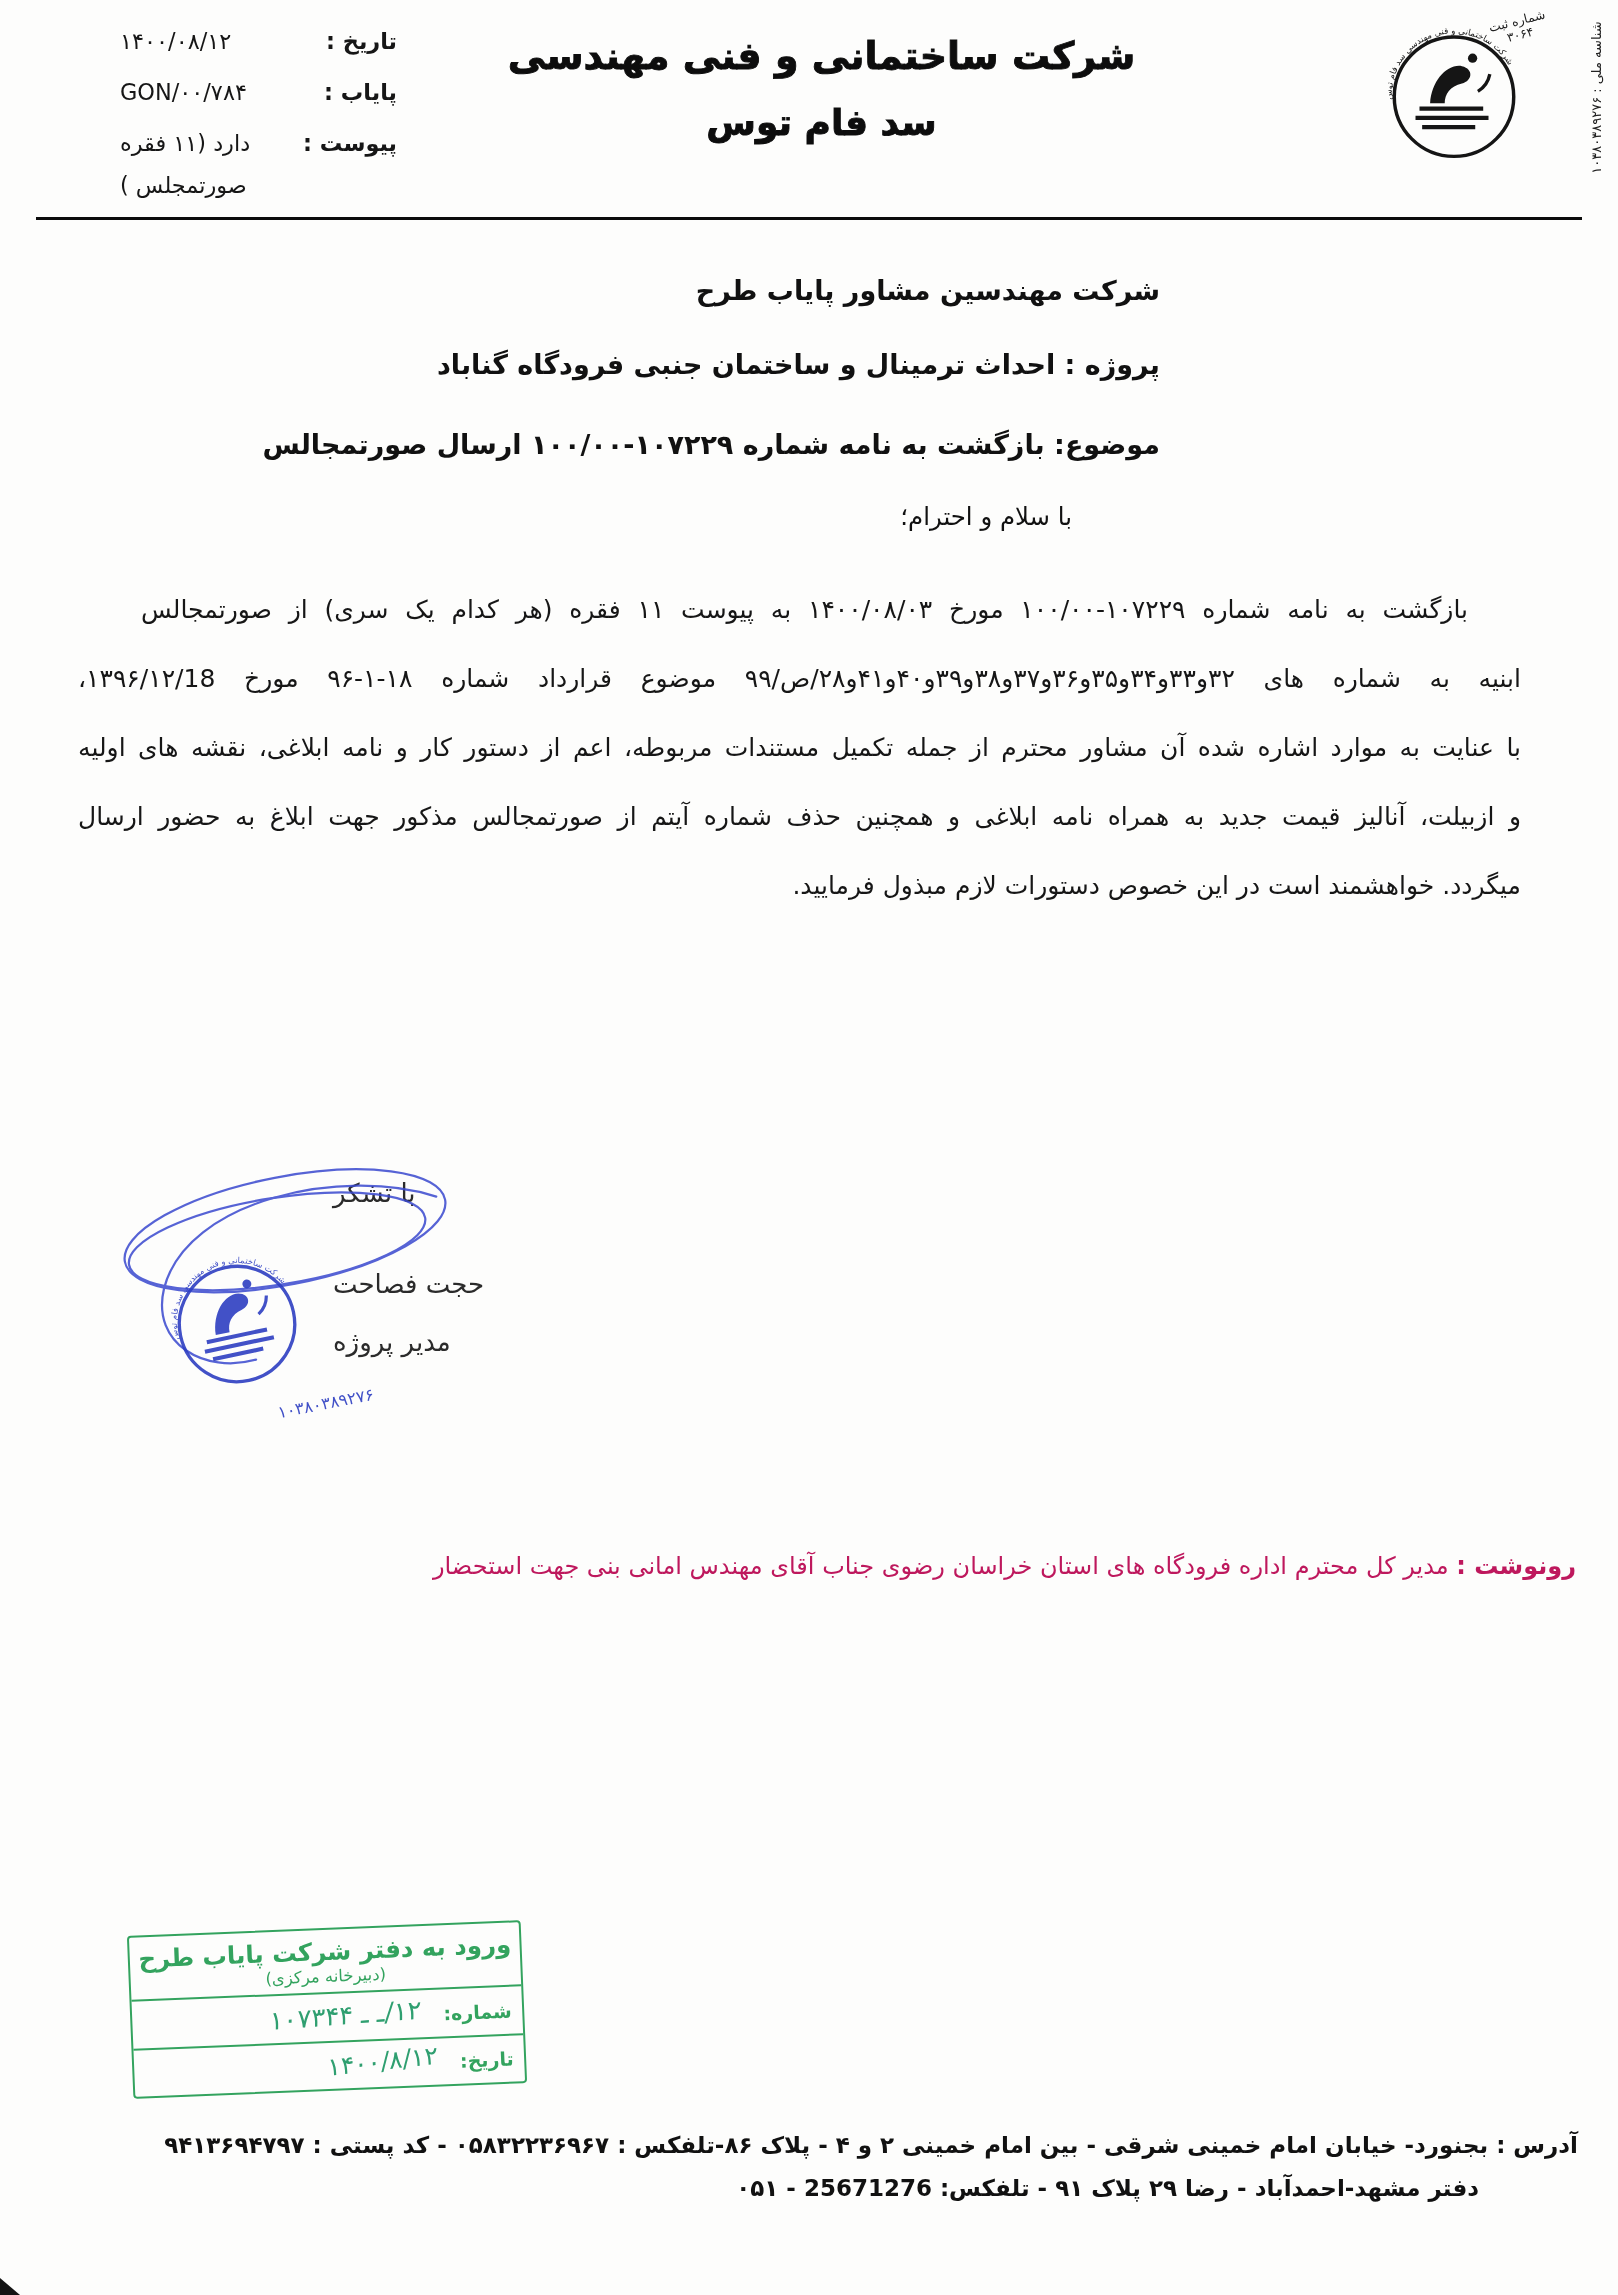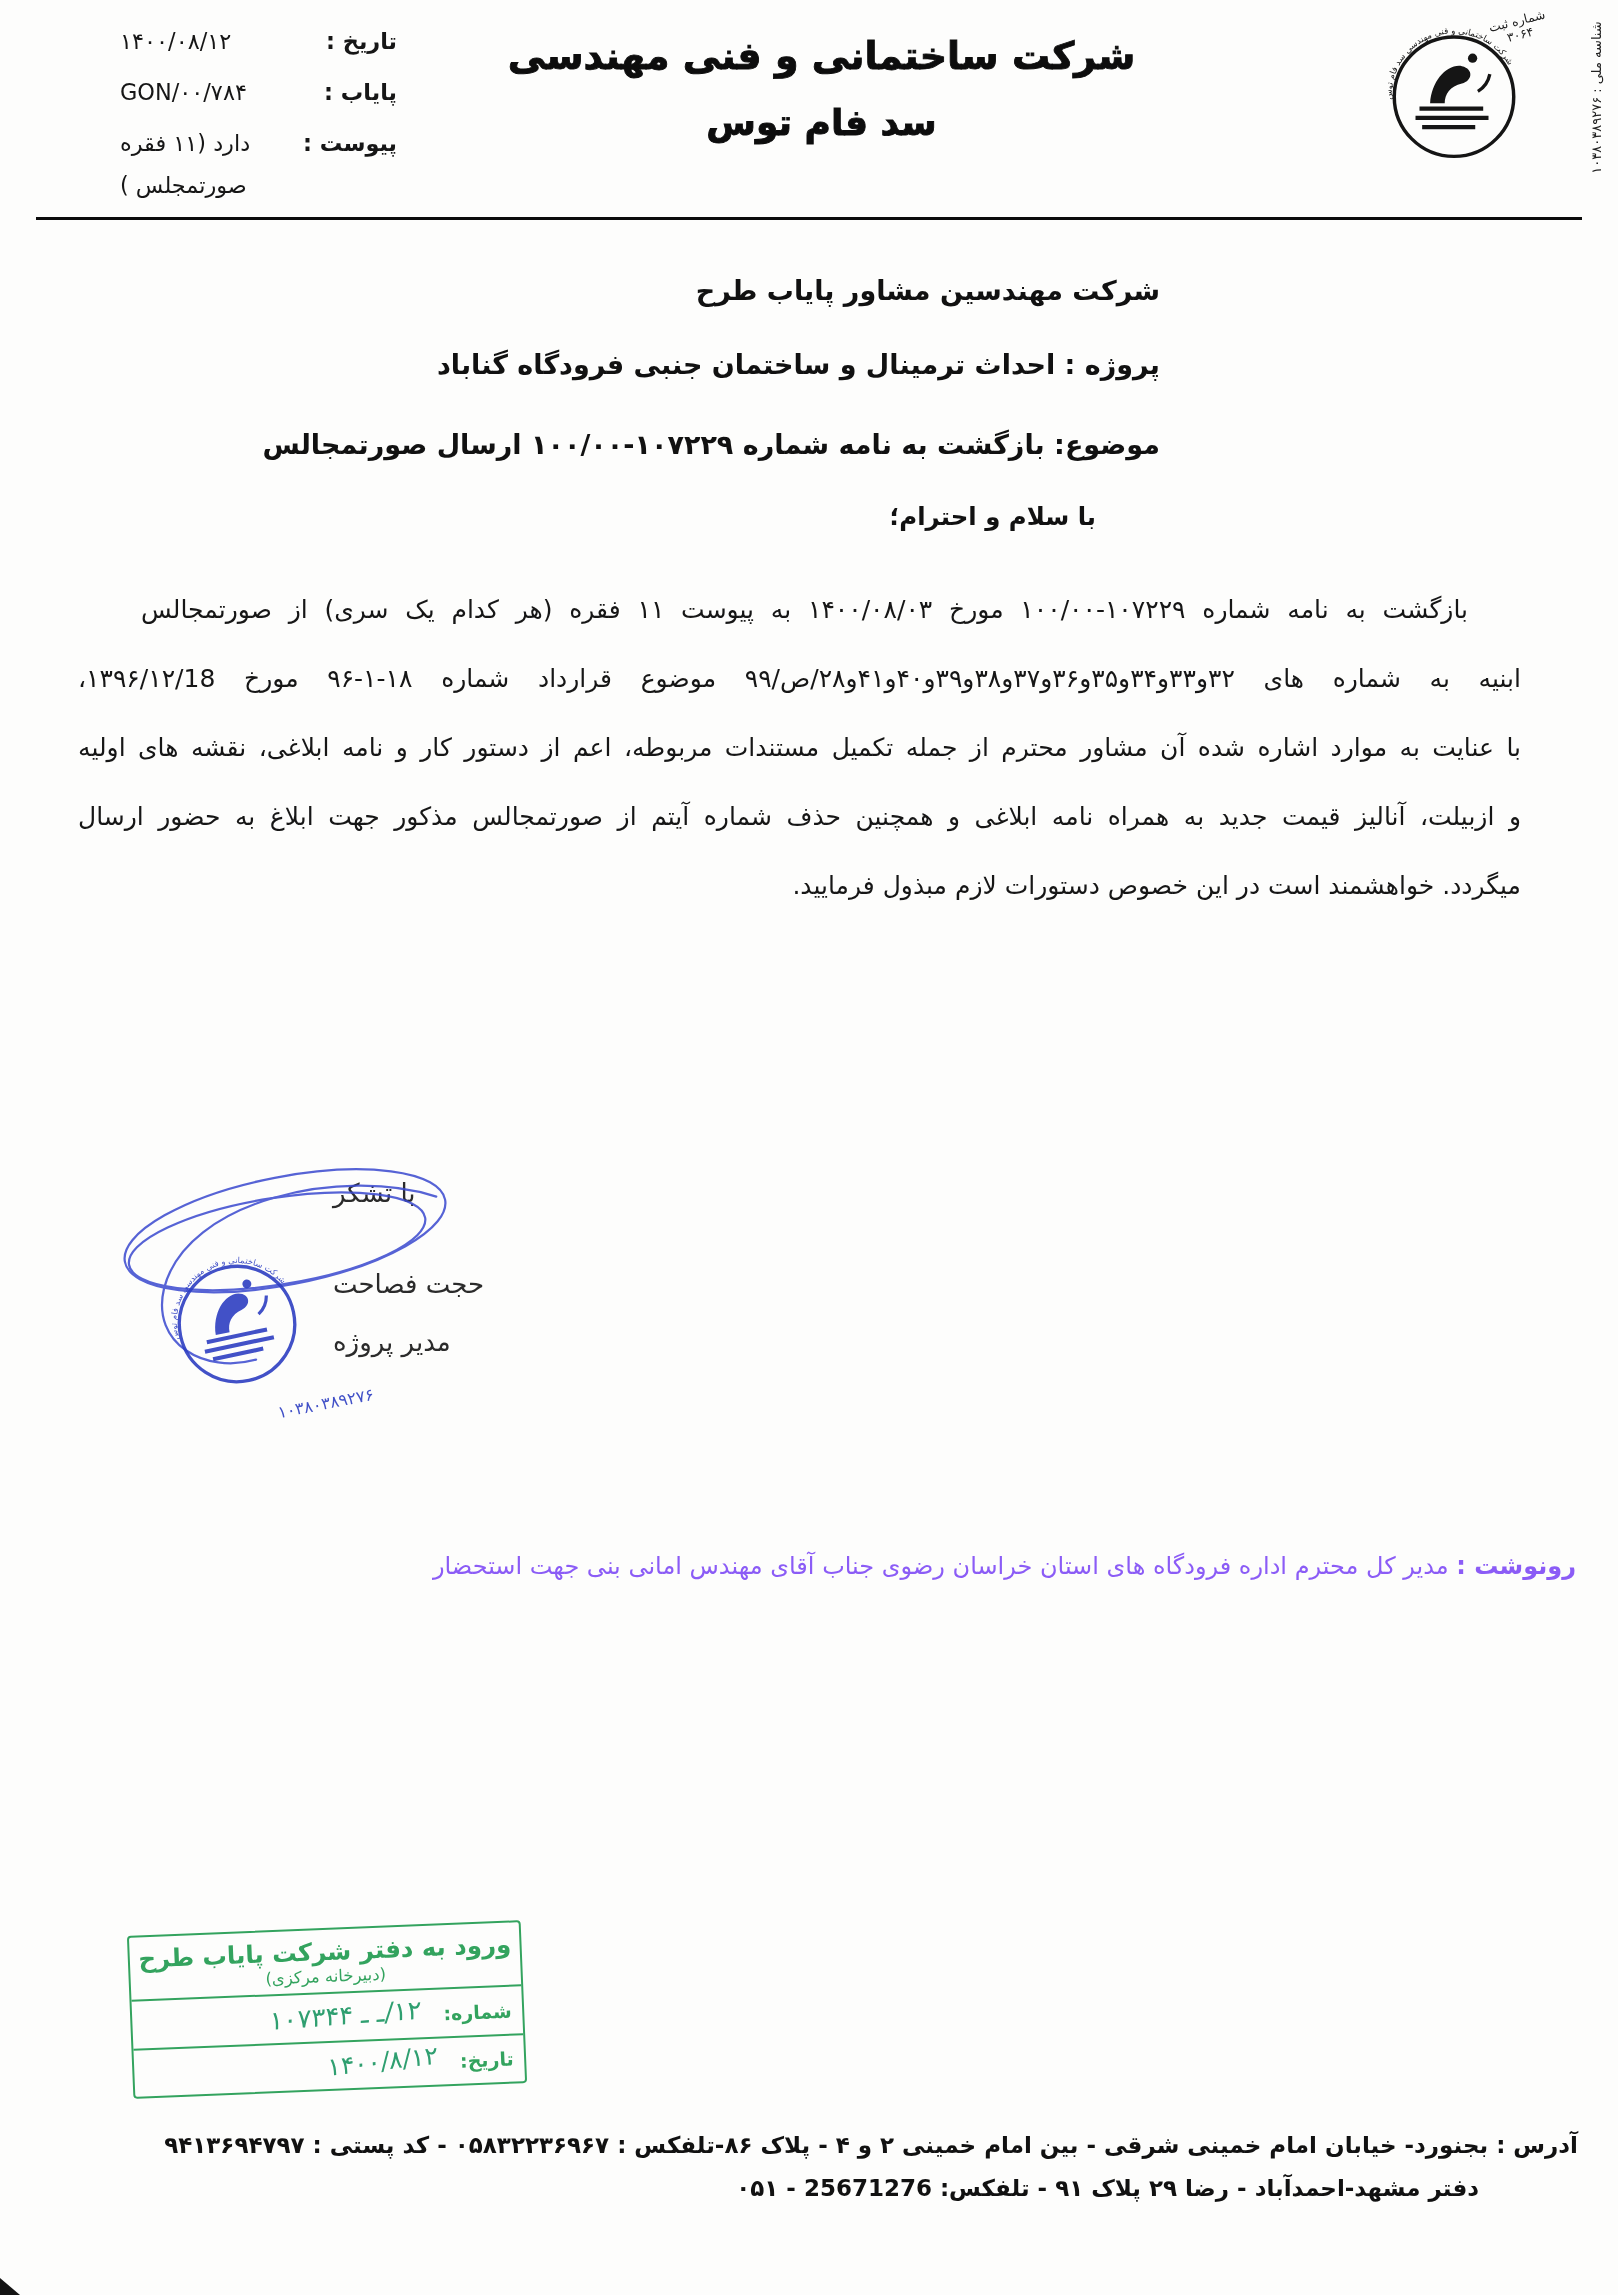--- a/index.html
+++ b/index.html
@@ -28,36 +28,36 @@
     position:absolute;left:1497px;top:87px;width:204px;height:21px;
     transform:rotate(-90deg);transform-origin:center;
     font-size:13px;direction:rtl;text-align:center;color:#222;white-space:nowrap;
   }
   .divider{position:absolute;top:217px;left:36px;width:1546px;height:3.3px;background:#0c0c0c;}
   
   .intro{position:absolute;top:275px;right:459px;direction:rtl;text-align:right;color:#111;}
   .intro-line{font-size:27px;font-weight:bold;line-height:1.2;white-space:nowrap;}
   .intro-line.project{margin-top:42px;}
   .intro-line.subject{margin-top:47px;}
-  .salutation{font-size:24.4px;font-weight:bold;margin-top:41px;margin-right:64px;white-space:nowrap;}
+  .salutation{font-size:24.4px;font-weight:normal;margin-top:41px;margin-right:88px;white-space:nowrap;}
   
   .body-par{position:absolute;top:575px;left:78px;right:98px;direction:rtl;font-size:25px;color:#161616;}
   .bl{line-height:69px;text-align:justify;text-align-last:justify;}
   .bl.first{padding-right:53px;padding-left:63px;}
   .bl.last{text-align-last:right;}
   
   .sig-text{position:absolute;left:333px;top:1178px;width:165px;direction:rtl;text-align:left;color:#2b2b2b;}
   .sig-thanks{font-size:26px;}
   .sig-name{font-size:26px;margin-top:61px;}
   .sig-role{font-size:26px;margin-top:28px;}
   .scribble{position:absolute;left:107px;top:1165px;width:356px;height:217px;color:#3a49cf;opacity:.85;}
   .seal{position:absolute;left:166px;top:1251px;width:141px;height:141px;color:#2e3fc2;opacity:.9;transform:rotate(-12deg);}
   .seal-id{position:absolute;left:277px;top:1394px;font-size:16.5px;color:#2e3fc2;opacity:.9;transform:rotate(-11deg);letter-spacing:1.3px;}
   
-  .cc{position:absolute;top:1552px;right:43px;direction:rtl;font-size:24px;color:#8b5cf6;white-space:nowrap;}
+  .cc{position:absolute;top:1552px;right:43px;direction:rtl;font-size:24px;color:#be185d;white-space:nowrap;}
   .cc-label{font-weight:bold;}
   
   .entry-stamp{
     position:absolute;left:130px;top:1928px;width:390px;
     border:2.6px solid #33a35e;border-radius:4px;
     transform:rotate(-2.3deg);
     direction:rtl;color:#33a35e;background:rgba(255,255,255,0);
   }
   .stamp-title{font-size:24.4px;font-weight:bold;text-align:center;padding:6.6px 5.3px 0;white-space:nowrap;}
   .stamp-sub{font-size:16.5px;text-align:center;padding:1.3px 0 6.6px;border-bottom:2px solid #33a35e;}

